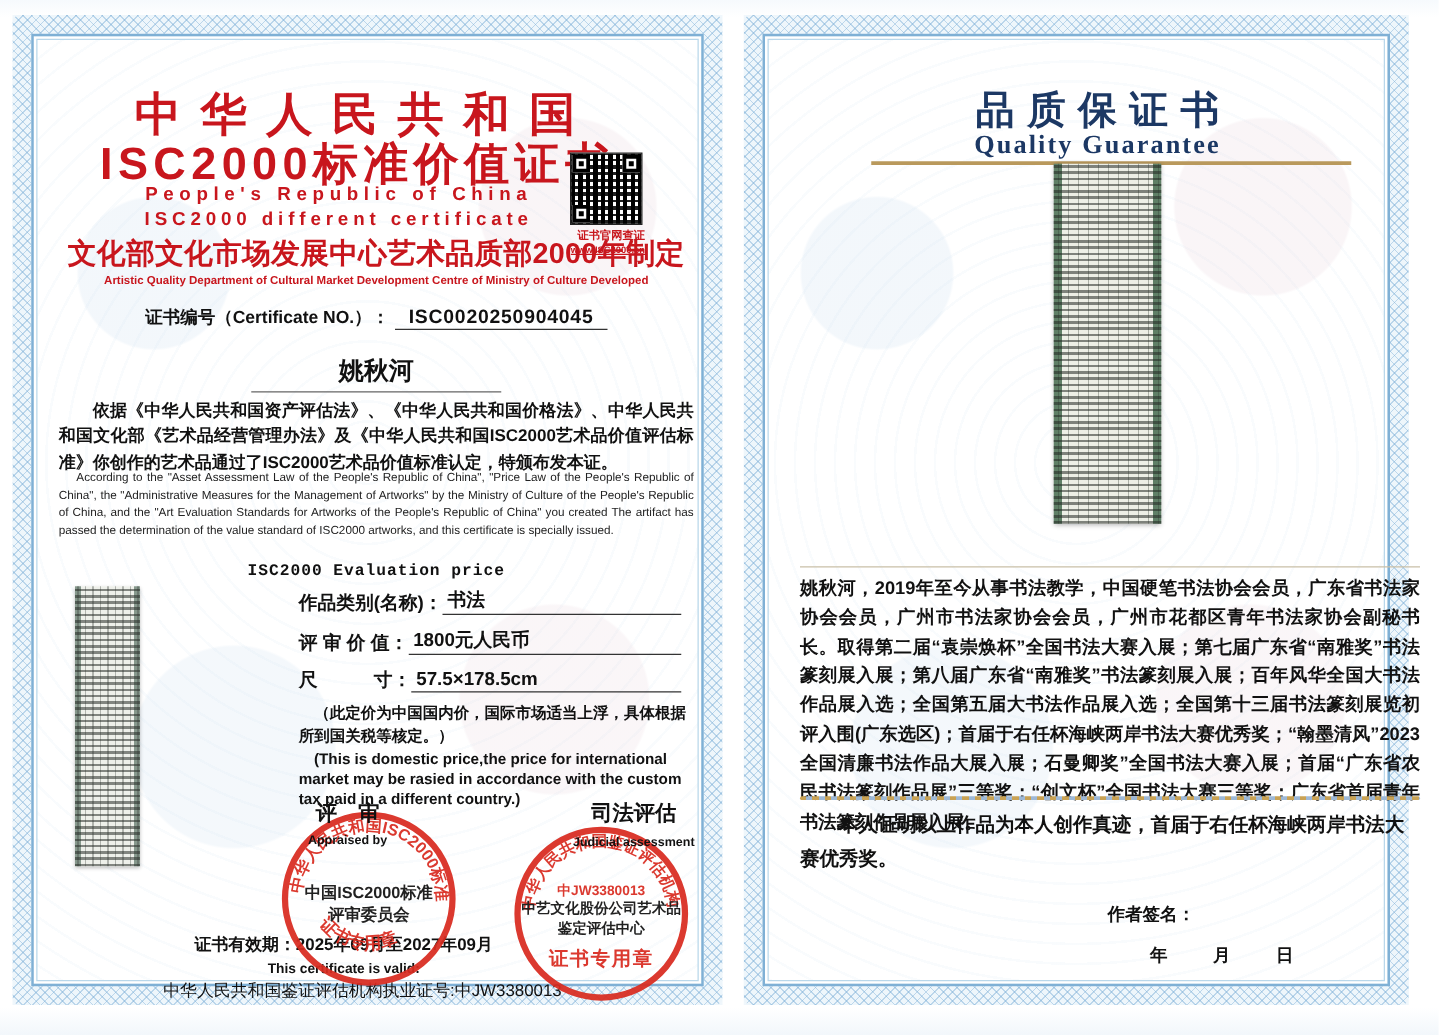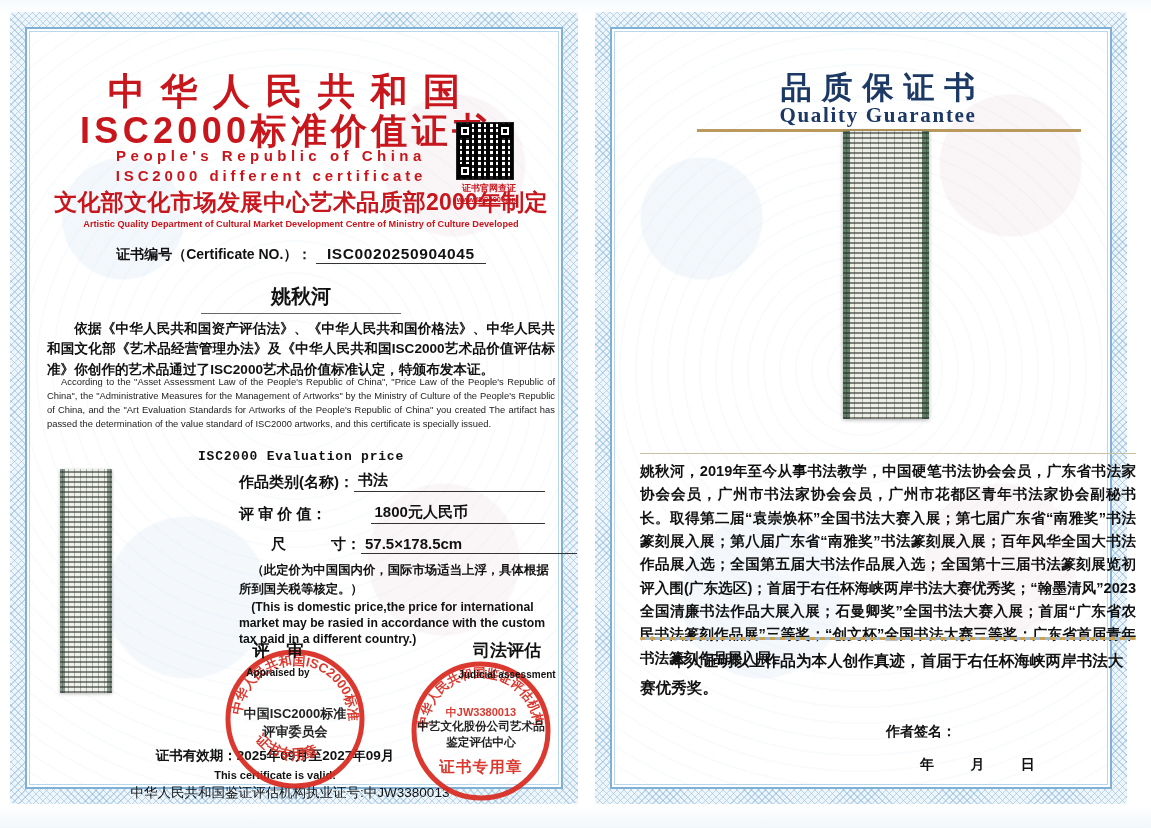--- a/index.html
+++ b/index.html
@@ -69,21 +69,21 @@
   .scroll-art { background:
       repeating-linear-gradient(0deg, rgba(40,45,40,.55) 0 2px, transparent 2px 5px),
       repeating-linear-gradient(90deg, transparent 0 2px, rgba(60,65,60,.35) 2px 3px, transparent 3px 6px),
       linear-gradient(90deg, #86988c 0 9%, #eef0ea 9% 91%, #86988c 91%);
     box-shadow: 0 1px 3px rgba(0,0,0,.25); }
   .art-left { position:absolute; left:15px; top:422px; width:52px; height:224px; }
   .field-row { position:absolute; left:194px; width:306px; display:flex; align-items:flex-end; }
   .field-label { font-size:15px; font-weight:bold; color:#111; white-space:nowrap; }
   .field-value { flex:1; font-size:15px; font-weight:bold; color:#111;
     border-bottom:1.5px solid #333; padding:0 0 1px 4px; white-space:nowrap; }
-  .fr1 { top:424px; } .fr2 { top:456px;gap:44px; } .fr3 { top:488px;margin-left:32px; }
+  .fr1 { top:424px; } .fr2 { top:456px; } .fr3 { top:488px; }
   .note-cn { position:absolute; top:514px; left:194px; width:312px; font-size:12.4px; font-weight:bold;
     color:#111; line-height:1.5; text-indent:1em; }
   .note-en { position:absolute; top:552px; left:194px; width:312px; font-size:12.2px; font-weight:bold;
     color:#111; line-height:1.32; text-indent:1em; }
   .appr-head-l { position:absolute; top:592px; left:168px; width:130px; text-align:center;
     font-size:17px; font-weight:bold; color:#111; z-index:3; }
   .appr-head-r { position:absolute; top:592px; left:392px; width:140px; text-align:center;
     font-size:17px; font-weight:bold; color:#111; z-index:3; }
   .appr-sub-l { position:absolute; top:620px; left:168px; width:130px; text-align:center;
     font-size:10px; font-weight:bold; color:#111; z-index:3; }

